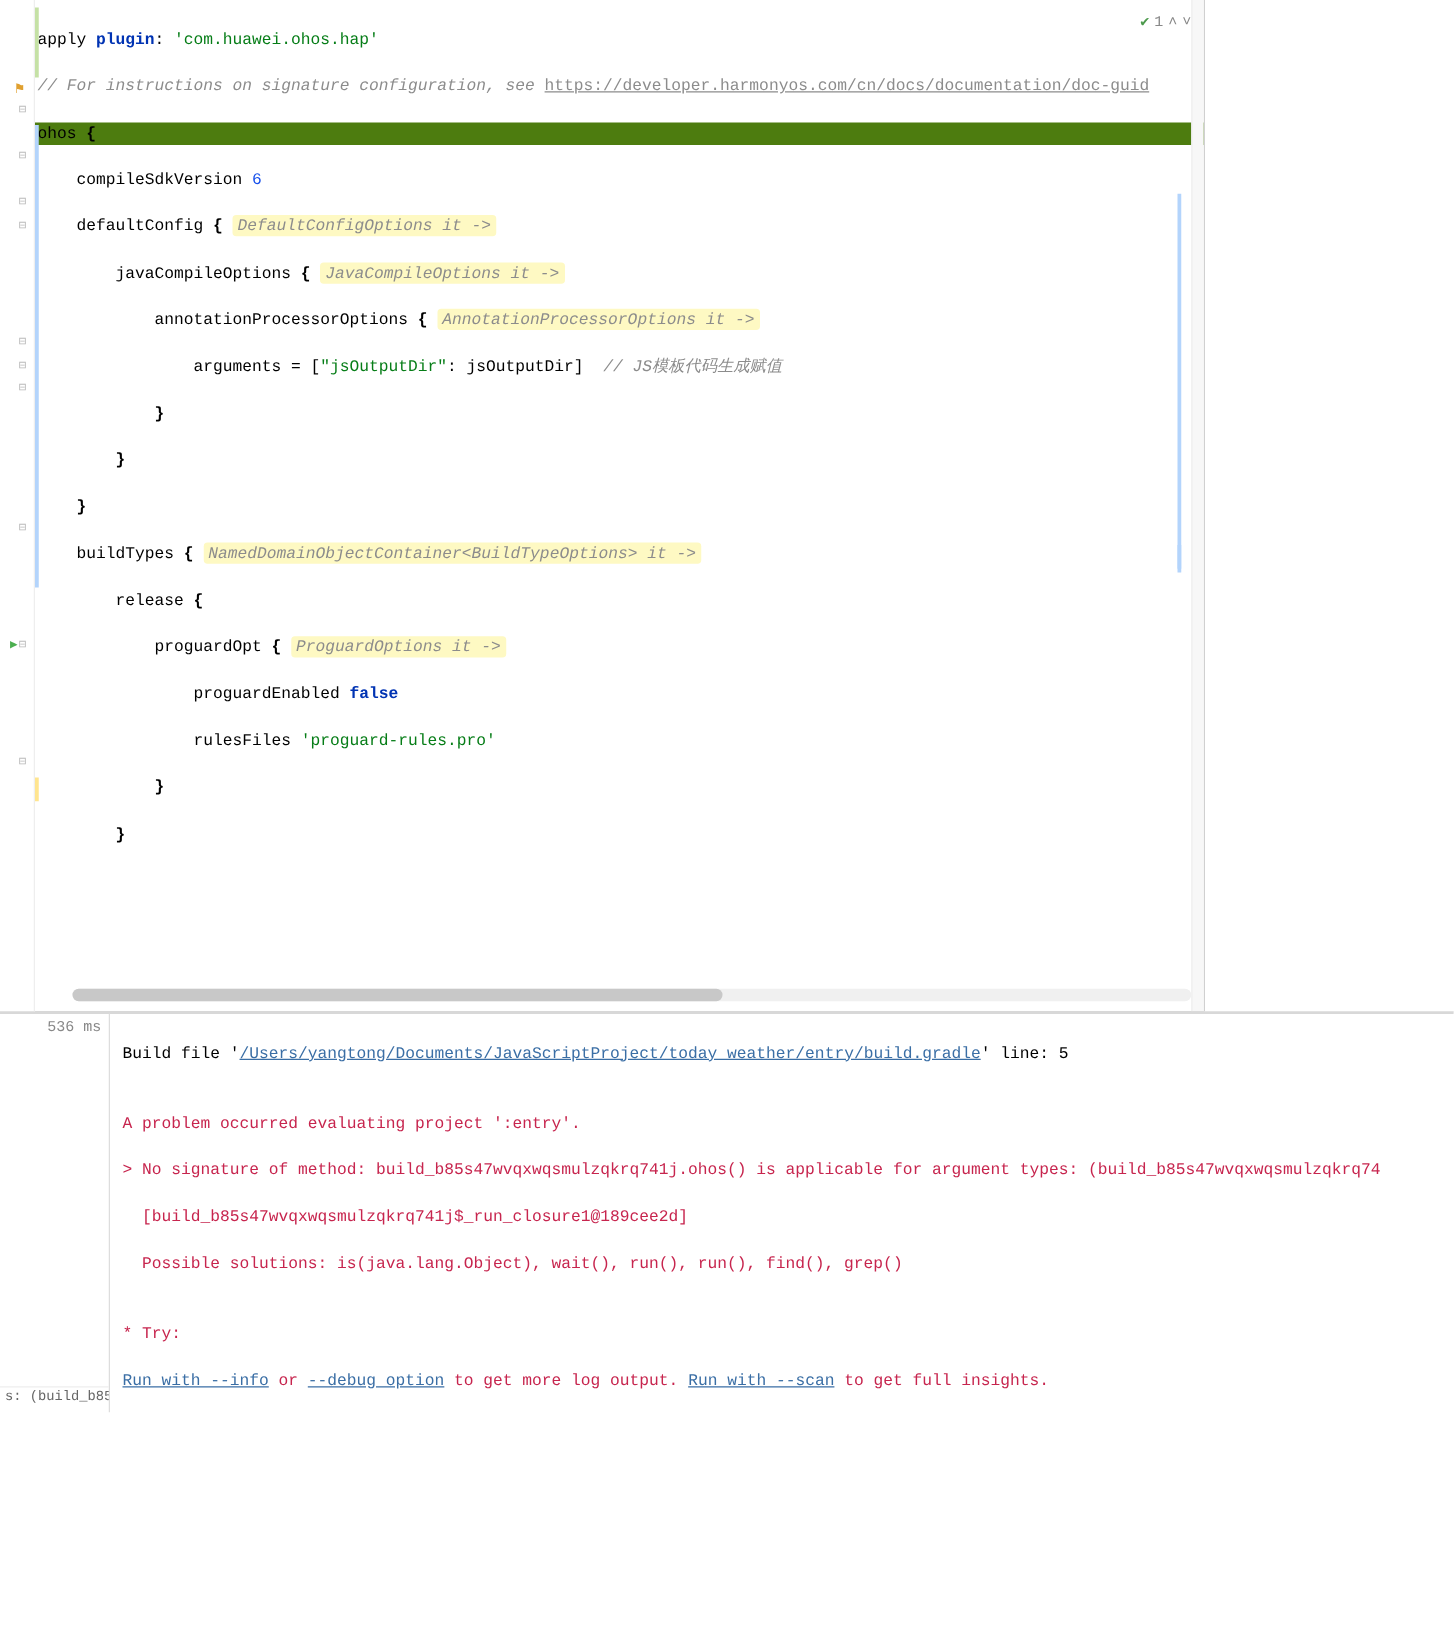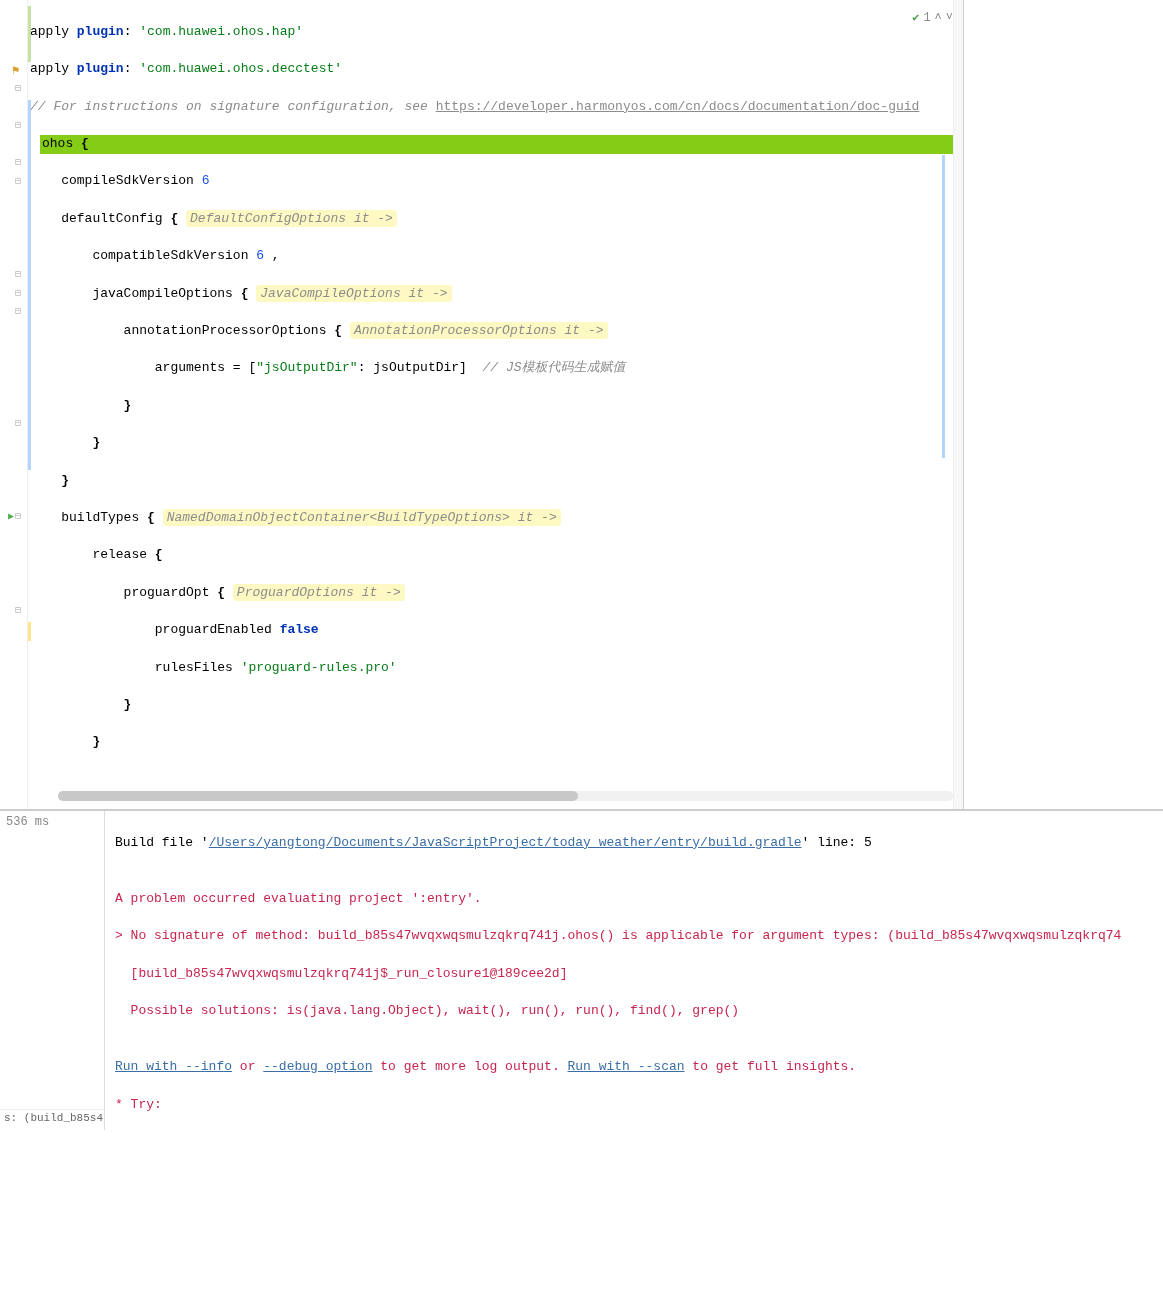--- a/index.html
+++ b/index.html
@@ -10,37 +10,37 @@
   .gmark { position: absolute; left: 8px; width: 14px; height: 14px; }
   .run-icon { color: #4caf50; font-size: 10px; }
   .fold-icon { position: absolute; right: 2px; width: 10px; height: 10px; font-size: 10px; color: #bbb; }
   .code-col { flex: 1; position: relative; overflow: hidden; }
   .code-lines { padding: 4px 0 0 0; white-space: pre; line-height: 18.7px; }
   .line { padding-left: 2px; }
   .hl-bar { position: absolute; left: 0; width: 3px; height: 18.7px; }
   .hl-green { background: #c5e1a5; }
   .hl-blue { background: #b3d4fc; }
   .hl-yellow { background: #ffe58f; }
-  .line.yellow-bg { background: #84cc16; margin-left: 12px; }
+  .line.yellow-bg { background: #4d7c0f; }
   .kw { color: #0033b3; font-weight: bold; }
   .str { color: #067d17; font-weight: normal; }
   .num { color: #1750eb; }
   .cmt { color: #8c8c8c; font-style: italic; }
   .link { color: #8c8c8c; text-decoration: underline; }
   .hint { background: #fef9c3; color: #8c8c8c; font-style: italic; padding: 1px 4px; border-radius: 3px; font-weight: normal; }
   .inspection-bar { position: absolute; top: 10px; right: 10px; display: flex; align-items: center; gap: 4px; font-size: 12px; color: #888; }
   .chk { color: #4c9a4c; }
   .right-stripe { position: absolute; top: 0; right: 0; width: 10px; height: 100%; background: #f7f7f7; border-left: 1px solid #eee; }
   .scrollbar-h { position: absolute; bottom: 8px; left: 30px; right: 10px; height: 10px; background: #f0f0f0; border-radius: 5px; }
   .scroll-thumb { position: absolute; left: 0; top: 0; height: 10px; width: 520px; background: #c8c8c8; border-radius: 5px; }
   .blue-stripe { position: absolute; right: 18px; width: 3px; background: #b3d4fc; }
   .preview-pane { width: 200px; background: #fff; border-left: 1px solid #d0d0d0; }
 
   .console-pane { display: flex; height: 320px; border-top: 1px solid #ccc; }
-  .console-left { width: 105px; border-right: 1px solid #ddd; padding: 4px 6px; font-size: 12px; color: #888; position: relative; }
+  .console-left { width: 88px; border-right: 1px solid #ddd; text-align: right; padding: 4px 6px; font-size: 12px; color: #888; position: relative; }
   .console-tabs { position: absolute; bottom: 4px; left: 0; right: 0; font-size: 11px; color: #666; white-space: nowrap; overflow: hidden; padding: 2px 4px; border-top: 1px solid #eee; }
   .console-body { flex: 1; padding: 4px 10px; white-space: pre; line-height: 18.7px; overflow: hidden; }
   .err { color: #c7254e; }
   .clink { color: #3a6ea5; text-decoration: underline; }
   .warn-icon { position: absolute; color: #e0a030; font-size: 12px; }
 </style>
 </head>
 <body>
 
 <div class="editor-pane">
@@ -71,26 +71,24 @@
 
     <div class="hl-bar hl-green" style="top:6px;height:56px;"></div>
     <div class="hl-bar hl-blue" style="top:100px;height:370px;"></div>
     <div class="hl-bar hl-yellow" style="top:622px;height:19px;"></div>
 
     <div class="blue-stripe" style="top:155px;height:300px;"></div>
     <div class="blue-stripe" style="top:436px;height:22px;"></div>
 
     <div class="code-lines">
 <div class="line"><span>apply </span><span class="kw">plugin</span><span>: </span><span class="str">'com.huawei.ohos.hap'</span></div>
-<div class="line"><span>apply </span><span class="kw">plugin</span><span>: </span><span class="str">'com.huawei.ohos.decctest'</span></div>
 <div class="line"><span class="cmt">// For instructions on signature configuration, see </span><span class="link">https://developer.harmonyos.com/cn/docs/documentation/doc-guid</span></div>
 <div class="line yellow-bg"><span>ohos </span><b>{</b></div>
 <div class="line"><span>    compileSdkVersion </span><span class="num">6</span></div>
 <div class="line"><span>    defaultConfig </span><b>{</b> <span class="hint">DefaultConfigOptions it -&gt;</span></div>
-<div class="line"><span>        compatibleSdkVersion </span><span class="num">6</span><span> ,</span></div>
 <div class="line"><span>        javaCompileOptions </span><b>{</b> <span class="hint">JavaCompileOptions it -&gt;</span></div>
 <div class="line"><span>            annotationProcessorOptions </span><b>{</b> <span class="hint">AnnotationProcessorOptions it -&gt;</span></div>
 <div class="line"><span>                arguments = [</span><span class="str">"jsOutputDir"</span><span>: jsOutputDir]  </span><span class="cmt">// JS模板代码生成赋值</span></div>
 <div class="line"><b>            }</b></div>
 <div class="line"><b>        }</b></div>
 <div class="line"><b>    }</b></div>
 <div class="line"><span>    buildTypes </span><b>{</b> <span class="hint">NamedDomainObjectContainer&lt;BuildTypeOptions&gt; it -&gt;</span></div>
 <div class="line"><span>        release </span><b>{</b></div>
 <div class="line"><span>            proguardOpt </span><b>{</b> <span class="hint">ProguardOptions it -&gt;</span></div>
 <div class="line"><span>                proguardEnabled </span><span class="kw">false</span></div>
@@ -128,22 +126,22 @@
     <div class="console-tabs">s: (build_b85s47wv</div>
   </div>
   <div class="console-body">
 <div><span>Build file '</span><span class="clink">/Users/yangtong/Documents/JavaScriptProject/today_weather/entry/build.gradle</span><span>' line: 5</span></div>
 <div></div>
 <div class="err">A problem occurred evaluating project ':entry'.</div>
 <div class="err">&gt; No signature of method: build_b85s47wvqxwqsmulzqkrq741j.ohos() is applicable for argument types: (build_b85s47wvqxwqsmulzqkrq74</div>
 <div class="err">  [build_b85s47wvqxwqsmulzqkrq741j$_run_closure1@189cee2d]</div>
 <div class="err">  Possible solutions: is(java.lang.Object), wait(), run(), run(), find(), grep()</div>
 <div></div>
+<div class="err">* Try:</div>
 <div class="err"><span class="clink">Run with --info</span><span> or </span><span class="clink">--debug option</span><span> to get more log output. </span><span class="clink">Run with --scan</span><span> to get full insights.</span></div>
-<div class="err">* Try:</div>
 <div></div>
 
 
 
 
 
 
 
   </div>
 </div>

